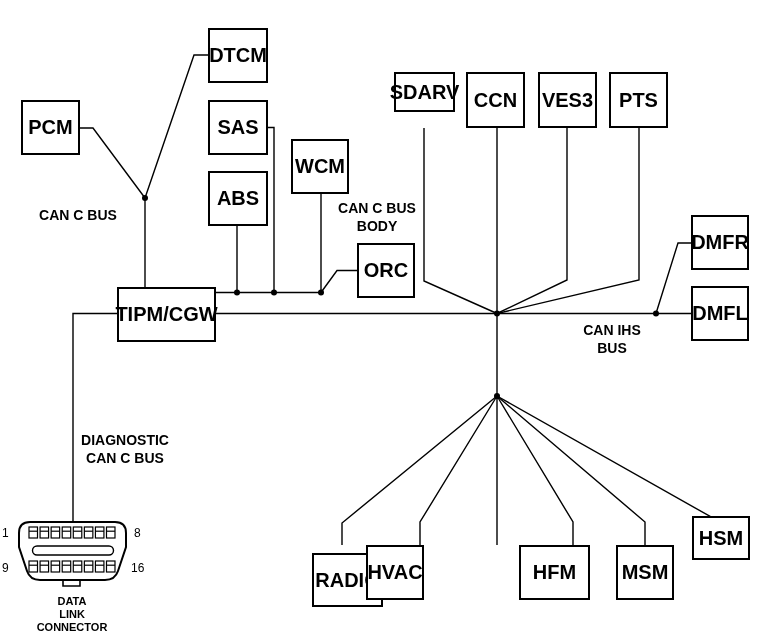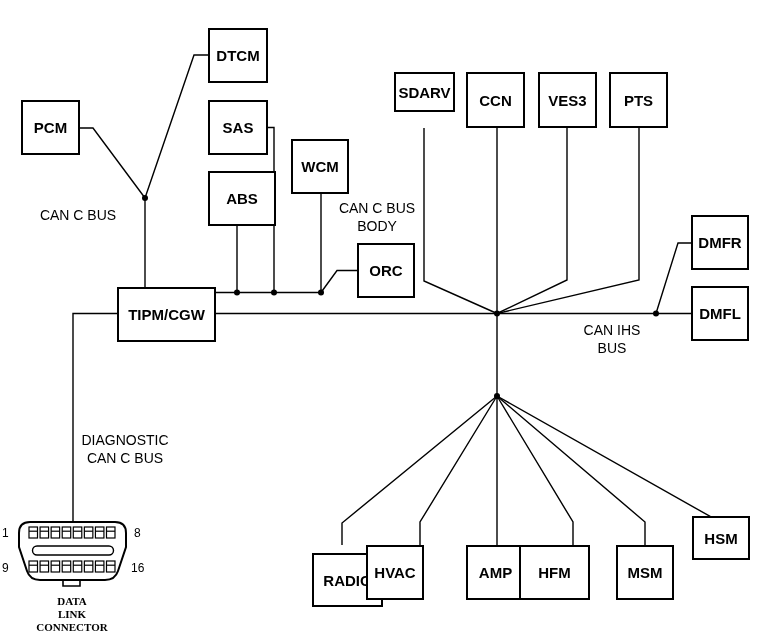--- a/index.html
+++ b/index.html
@@ -5,36 +5,36 @@
   html,body { margin:0; padding:0; background:#ffffff; }
   #canvas {
     position:relative; width:763px; height:644px; background:#ffffff;
     font-family:"Liberation Sans", sans-serif; overflow:hidden;
   }
   #wires { position:absolute; left:0; top:0; }
   .node {
     position:absolute; box-sizing:border-box;
     border:2px solid #000; background:#fff;
     display:flex; align-items:center; justify-content:center;
-    font-weight:bold; font-size:15px; color:#000; letter-spacing:0;
+    font-weight:bold; font-size:20px; color:#000; letter-spacing:0;
     white-space:nowrap;
   }
   .buslabel {
-    position:absolute; color:#000; font-weight:normal; font-size:14px;
+    position:absolute; color:#000; font-weight:bold; font-size:14px;
     text-align:center;
   }
   .buslabel span { display:block; line-height:18px; }
   .pinnum {
     position:absolute; color:#000; font-size:12px; font-weight:normal;
   }
   .dlc-caption {
     position:absolute; color:#000; font-weight:bold; font-size:11px;
     text-align:center;
   }
-  .dlc-caption span { display:block; line-height:13px;font-family:Liberation Serif, serif; }
+  .dlc-caption span { display:block; line-height:13px; }
 </style>
 </head>
 <body>
 
 <div id="canvas">
 
   <svg id="wires" width="763" height="644" viewBox="0 0 763 644">
     <g fill="none" stroke="#000" stroke-width="1.4">
 
       <path d="M79,128 H93 L145,198"></path>
@@ -108,33 +108,32 @@
           <path d="M95.42,565.2 h8.5"></path>
           <rect x="106.49000000000001" y="561" width="8.5" height="11"></rect>
           <path d="M106.49000000000001,565.2 h8.5"></path>
         </g>
     </g>
   </svg>
 
   <div class="node" style="left:21px;top:100px;width:59px;height:55px">PCM</div>
   <div class="node" style="left:208px;top:28px;width:60px;height:55px">DTCM</div>
   <div class="node" style="left:208px;top:100px;width:60px;height:55px">SAS</div>
-  <div class="node" style="left:208px;top:171px;width:68px;height:55px">ABS</div>
+  <div class="node" style="left:208px;top:171px;width:60px;height:55px">ABS</div>
   <div class="node" style="left:291px;top:139px;width:58px;height:55px">WCM</div>
   <div class="node" style="left:357px;top:243px;width:58px;height:55px">ORC</div>
   <div class="node" style="left:117px;top:287px;width:99px;height:55px">TIPM/CGW</div>
   <div class="node" style="left:394px;top:72px;width:61px;height:40px">SDARV</div>
   <div class="node" style="left:466px;top:72px;width:59px;height:56px">CCN</div>
   <div class="node" style="left:538px;top:72px;width:59px;height:56px">VES3</div>
   <div class="node" style="left:609px;top:72px;width:59px;height:56px">PTS</div>
   <div class="node" style="left:691px;top:215px;width:58px;height:55px">DMFR</div>
   <div class="node" style="left:691px;top:286px;width:58px;height:55px">DMFL</div>
   <div class="node" style="left:312px;top:553px;width:71px;height:54px">RADIO</div>
   <div class="node" style="left:366px;top:545px;width:58px;height:55px">HVAC</div>
-  <div class="node" style="left:466px;top:545px;width:59px;height:55px">AMP</div>
   <div class="node" style="left:519px;top:545px;width:71px;height:55px">HFM</div>
   <div class="node" style="left:616px;top:545px;width:58px;height:55px">MSM</div>
   <div class="node" style="left:692px;top:516px;width:58px;height:44px">HSM</div>
 
   <div class="buslabel" style="left:28px;top:207px;width:100px">CAN C BUS</div>
 
   <div class="buslabel" style="left:327px;top:199px;width:100px">
     <span>CAN C BUS</span>
     <span>BODY</span>
   </div>

